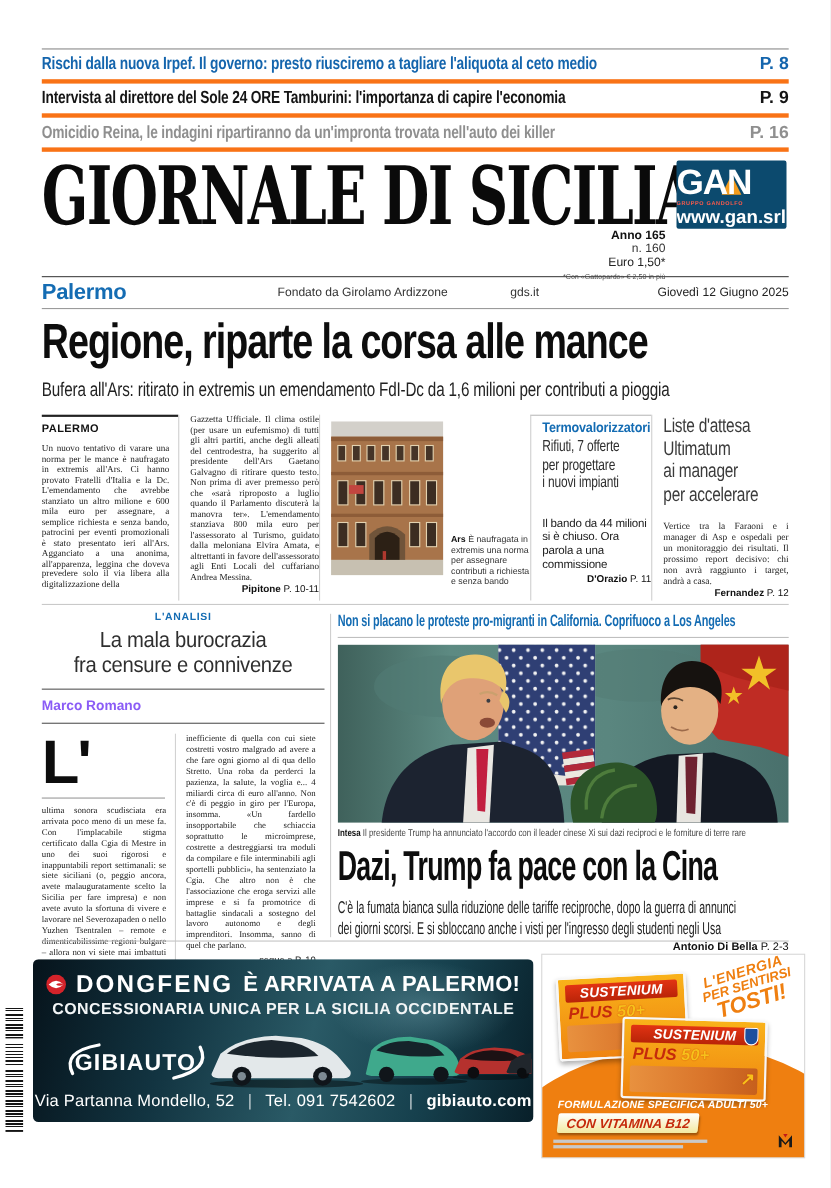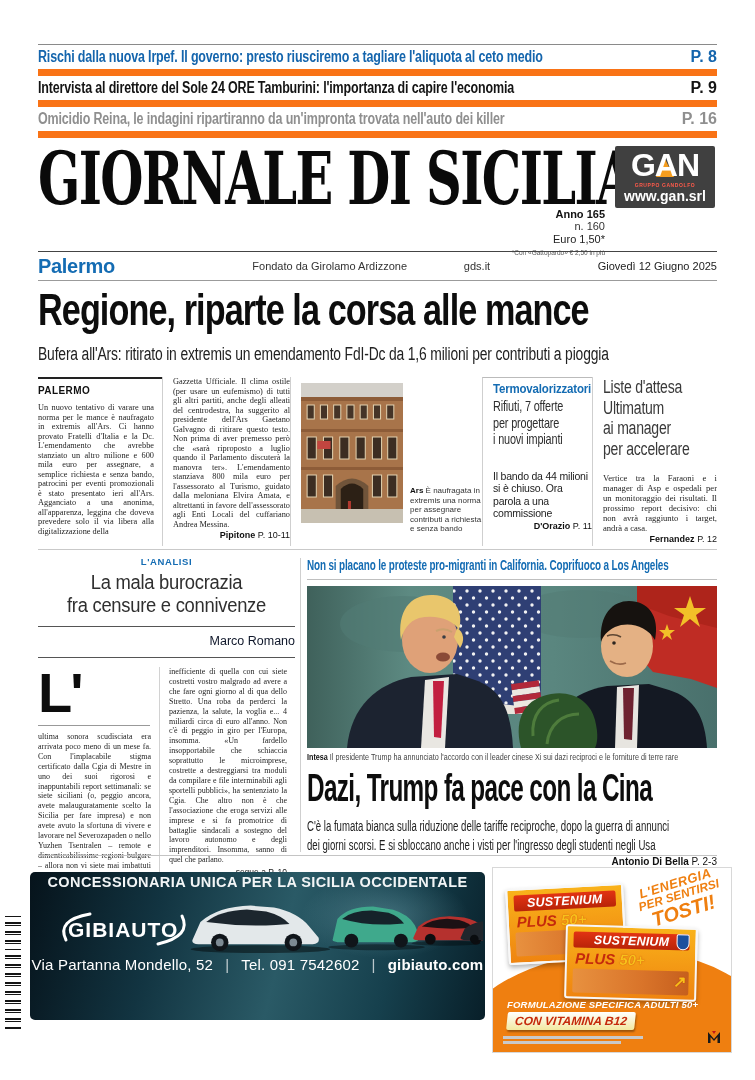--- a/index.html
+++ b/index.html
@@ -6,40 +6,40 @@
   html,body { background:#e9e9e9; }
   .page {
     position:relative; width:755px; height:1080px; margin:0 auto;
     background:#ffffff; overflow:hidden;
     font-family:"Liberation Sans", sans-serif; color:#111;
   }
   .cx { display:inline-block; transform-origin:0 50%; white-space:nowrap; }
 
   
   .topstories { position:absolute; left:38px; right:38px; top:44px; border-top:1px solid #8a8a8a; }
-  .story-row { position:relative; height:31px; border-bottom:7px solid #f97316; display:flex; align-items:center; }
+  .story-row { position:relative; height:31px; border-bottom:4px solid #f97316; display:flex; align-items:center; }
   .story-text { font-weight:bold; font-size:16px; letter-spacing:-.2px; transform:scaleX(.78); }
   .story-page { position:absolute; right:0; font-weight:bold; font-size:16px; }
   .s0, .s0 .story-page { color:#1465ad; }
   .s1, .s1 .story-page { color:#141414; }
   .s2, .s2 .story-page { color:#8f8f8f; }
 
   
   .masthead { position:absolute; left:38px; right:38px; top:140px; height:110px; }
   .masthead-title {
     position:absolute; left:0; top:0; font-family:"DejaVu Serif", serif;
     font-weight:bold; font-size:62px; line-height:66px; letter-spacing:-2px;
     color:#0a0a0a; white-space:nowrap; transform:scale(.8,1.18); transform-origin:0 0;
   }
-  .gan { position:absolute; right:2px; top:6px; width:100px; height:62px; background:#404040; border-radius:2px; text-align:center; overflow:hidden; }
+  .gan { position:absolute; right:2px; top:6px; width:100px; height:62px; background:#0c4a6e; border-radius:2px; overflow:hidden; }
   .gan-name { position:relative; z-index:1; color:#fff; font-weight:bold; font-size:32px; line-height:32px; letter-spacing:-1px; margin-top:3px; }
   .gan-tri { position:absolute; left:50%; top:13px; transform:translateX(-50%); width:0; height:0; z-index:0;
     border-left:9px solid transparent; border-right:9px solid transparent; border-bottom:18px solid #f59d1e; }
   .gan-group { position:relative; z-index:1; color:#ff5a4a; font-weight:bold; font-size:5px; letter-spacing:.6px; margin-top:1px; }
-  .gan-url { position:relative; z-index:1; color:#fff; font-weight:bold; font-size:14px; margin-top:0; }
+  .gan-url { position:relative; z-index:1; color:#fff; font-weight:bold; font-size:17px; margin-top:0; }
   .edition { position:absolute; right:112px; top:68px; text-align:right; line-height:12px; }
   .ed-anno { font-weight:bold; font-size:11px; color:#111; }
   .ed-num { font-size:11px; color:#333; }
   .ed-price { font-size:11px; color:#222; margin-top:1px; }
   .ed-note { font-size:6.5px; color:#555; margin-top:2px; }
 
   
   .dateline { position:absolute; left:38px; right:38px; top:251px; height:30px;
     border-top:1px solid #444; border-bottom:1px solid #9b9b9b;
     display:flex; align-items:center; }
@@ -78,21 +78,21 @@
   .rule-mid { position:absolute; left:38px; right:38px; top:549px; height:1px; background:#c9c9c9; }
   .vdiv-main { position:absolute; left:300px; top:558px; width:1px; height:294px; background:#cfcfcf; }
   .rule-ads { position:absolute; left:38px; right:38px; top:855px; height:1px; background:#c4c4c4; }
 
   
   .analisi { position:absolute; left:38px; top:556px; width:257px; }
   .an-kicker { text-align:center; color:#146cb3; font-weight:bold; font-size:9.5px; letter-spacing:.6px; }
   .an-headline { margin-top:4px; text-align:center; font-size:20px; line-height:23px; color:#2f2f2f; letter-spacing:-.3px; }
   .an-headline div { transform:scaleX(.92); white-space:nowrap; }
   .an-rule { height:1px; background:#555; margin:9px 0 7px; }
-  .an-author { text-align:right; font-weight:normal; font-size:12.5px; color:#0f172a; }
+  .an-author { text-align:left; font-weight:bold; font-size:12.5px; color:#8b5cf6; }
   .an-cols { display:flex; margin-top:9px; }
   .an-col1 { width:121px; padding-right:8px; }
   .an-col2 { width:128px; border-left:1px solid #d2d2d2; padding-left:9px; }
   .dropcap { font-weight:800; font-size:56px; line-height:52px; color:#0d0d0d; letter-spacing:-2px; }
   .dc-rule { height:1px; background:#999; margin:6px 0 6px; width:112px; }
   .an-body { font-family:"Liberation Serif", serif; font-size:8px; line-height:9.9px; text-align:justify; color:#1d1d1d; }
   .an-cont { text-align:right; font-size:8.5px; color:#222; margin-top:2px; }
 
   
   .trump { position:absolute; left:307px; top:556px; width:410px; }
@@ -398,20 +398,28 @@
   </div>
 
   <div class="rule-ads"></div>
 
   <div class="barcode">
     <div class="bc bc1"></div>
     <div class="bc bc2"></div>
   </div>
 
   <div class="ad-dongfeng">
+    <div class="df-row1">
+      <svg class="df-logo" viewBox="0 0 20 20">
+        <circle cx="10" cy="10" r="10" fill="#d4232a"></circle>
+        <path d="M2.5,10 Q10,2.5 17.5,10 Q13,7.5 10,10 Q13,12.5 17.5,10 Q10,17.5 2.5,10 Z" fill="#fff"></path>
+      </svg>
+      <span class="df-brand">DONGFENG</span>
+      <span class="df-arrival">È ARRIVATA A PALERMO!</span>
+    </div>
     <div class="df-row2">
       <span>CONCESSIONARIA UNICA PER LA</span>
       <span class="heavy">SICILIA OCCIDENTALE</span>
     </div>
     <div class="df-mid">
       <svg class="gibi" width="136" height="48" viewBox="0 0 136 48">
         <path d="M10,36 Q0,16 34,10" stroke="#fff" fill="none" stroke-width="3" stroke-linecap="round"></path>
         <path d="M126,12 Q136,32 102,40" stroke="#fff" fill="none" stroke-width="3" stroke-linecap="round"></path>
         <text x="12" y="33" font-size="21" font-weight="bold" fill="#fff" letter-spacing="1">GIBIAUTO</text>
       </svg>

